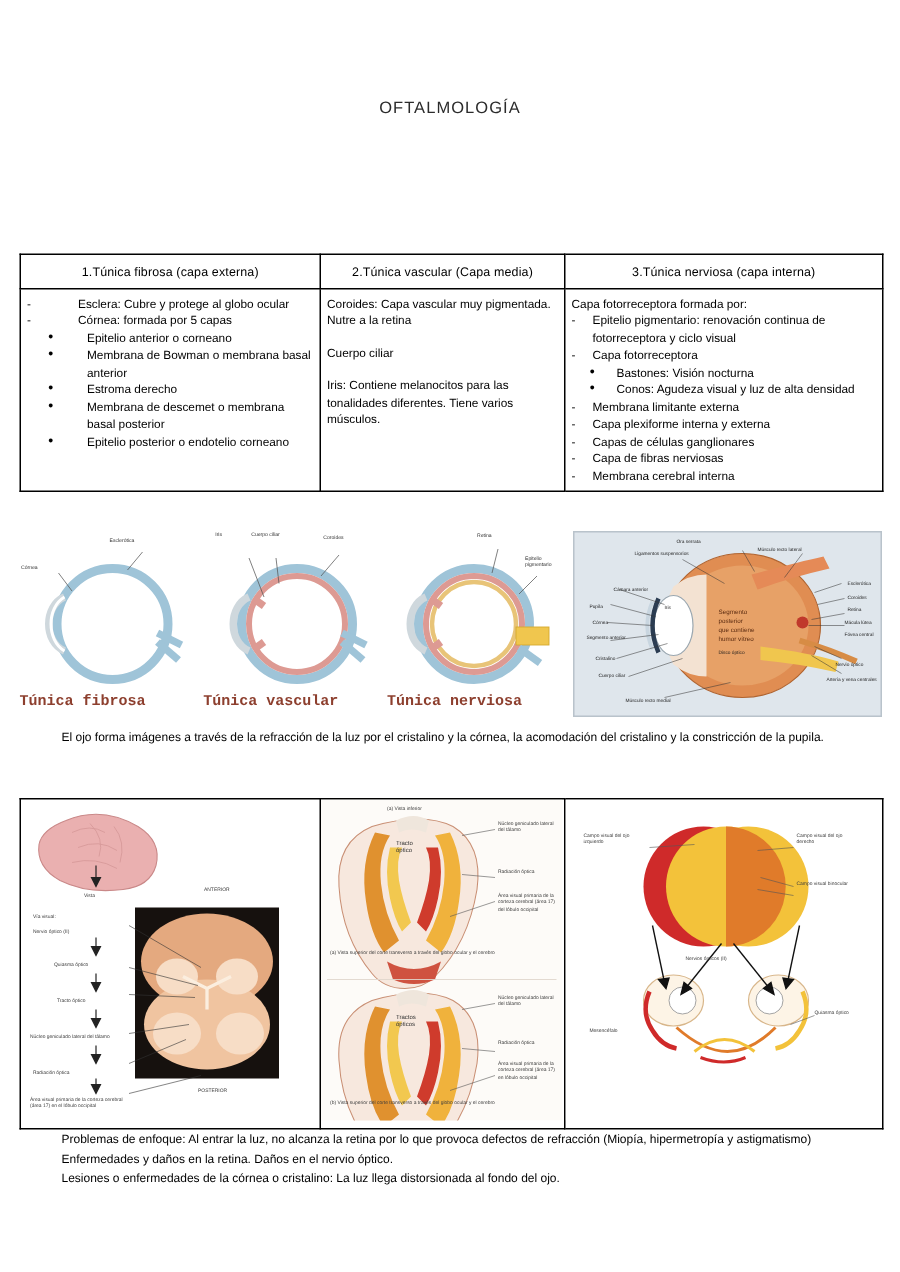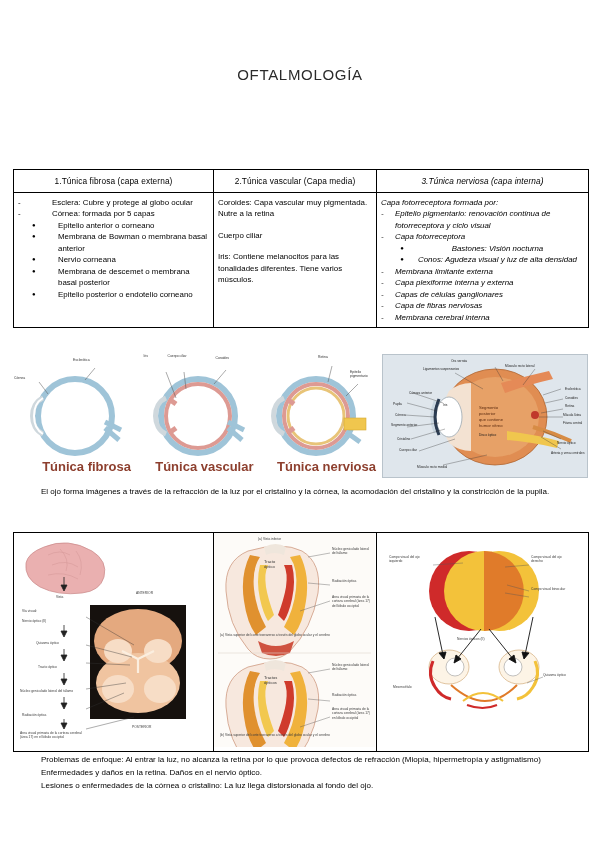--- a/index.html
+++ b/index.html
@@ -16,21 +16,21 @@
   }
   .page {
     width: 600px; height: 848px;
     position: relative;
     padding: 0;
   }
 
   
   .doc-title {
     text-align: center;
-    font-size: 15px;
+    font-size: 11px;
     letter-spacing: 0.7px;
     font-weight: 400;
     color: #2b2b2b;
     margin-top: 66px;
   }
 
   
   .layers-table {
     position: absolute;
     left: 13px; top: 103px;
@@ -45,21 +45,21 @@
   }
   .layers-table th {
     text-align: center;
     font-weight: 400;
     font-size: 8.3px;
     padding: 6px 2px 6px 2px;
     letter-spacing: 0.1px;
   }
   .col1 { width: 200px; }
   .col2 { width: 163px; }
-  .col3 { width: 212px; font-style: italic; }
+  .col3 { width: 212px; }
   .cell-body {
     font-size: 7.9px;
     line-height: 1.45;
   }
   .blank-line { height: 10px; }
 
   
   .dash-row {
     display: flex;
     align-items: flex-start;
@@ -77,21 +77,21 @@
     display: flex;
     align-items: flex-start;
     margin-left: 14px;
   }
   .dot-row .marker {
     width: 26px;
     flex: 0 0 26px;
     font-size: 6px;
     line-height: 1.9;
   }
-  .dot-row.tight { margin-left: 12px; text-align: center; }
+  .dot-row.tight { margin-left: 12px; }
   .dot-row.tight .marker { width: 18px; flex: 0 0 18px; }
   .dot-row .txt { flex: 1; }
 
   .plainline { font-size: 7.9px; line-height: 1.45; }
 
   
   .fig-strip {
     position: absolute;
     left: 13px; top: 288px;
     width: 575px; height: 126px;
@@ -104,25 +104,25 @@
     align-items: flex-start;
   }
   .tunic {
     width: 118px; height: 126px;
     position: relative;
   }
   .tunic svg { display: block; }
   .tunic-cap {
     position: absolute;
     bottom: 6px; left: 0; right: 0;
-    text-align: right;
-    font-size: 13px;
+    text-align: left;
+    font-size: 10px;
     font-weight: bold;
     color: #8d3f2e;
-    font-family: Liberation Sans, sans-serif;
+    font-family: Liberation Mono, monospace;
   }
   .tiny-lbl {
     position: absolute;
     font-size: 3.4px;
     color: #333;
     font-family: "Liberation Sans", sans-serif;
     white-space: nowrap;
   }
 
   .eye-photo {
@@ -223,21 +223,21 @@
         <div class="dot-row">
           <span class="marker">●</span>
           <span class="txt">Epitelio anterior o corneano</span>
         </div>
         <div class="dot-row">
           <span class="marker">●</span>
           <span class="txt">Membrana de Bowman o membrana basal anterior</span>
         </div>
         <div class="dot-row">
           <span class="marker">●</span>
-          <span class="txt">Nervio corneana</span>
+          <span class="txt">Estroma derecho</span>
         </div>
         <div class="dot-row">
           <span class="marker">●</span>
           <span class="txt">Membrana de descemet o membrana basal posterior</span>
         </div>
         <div class="dot-row">
           <span class="marker">●</span>
           <span class="txt">Epitelio posterior o endotelio corneano</span>
         </div>
       </td>

